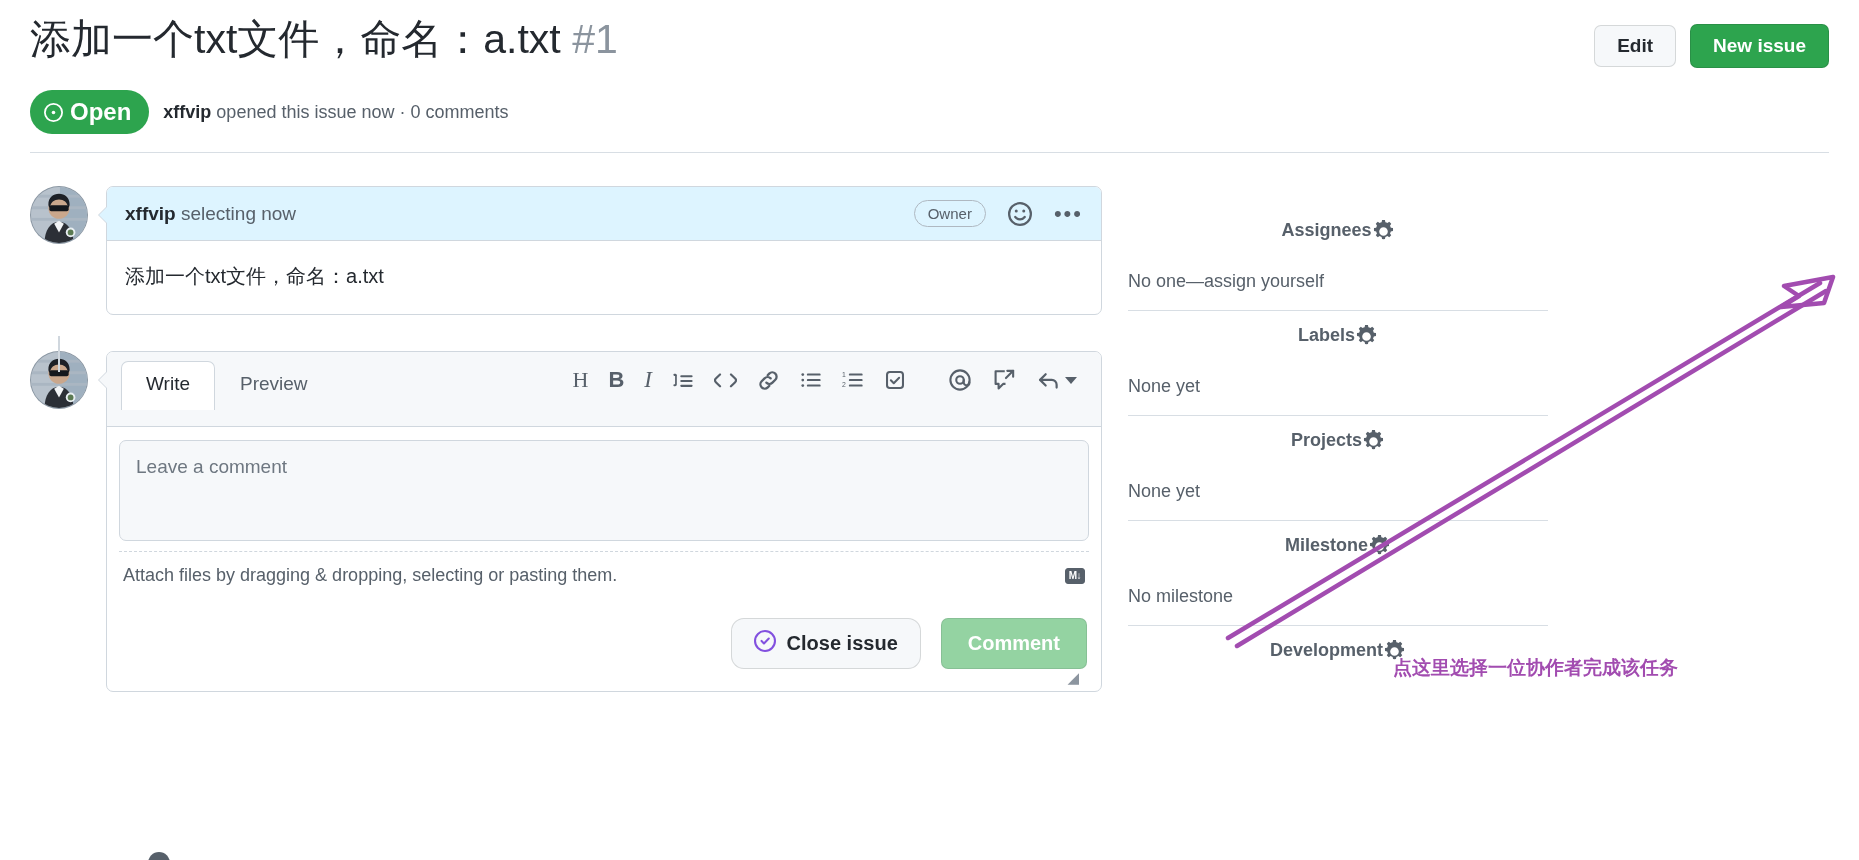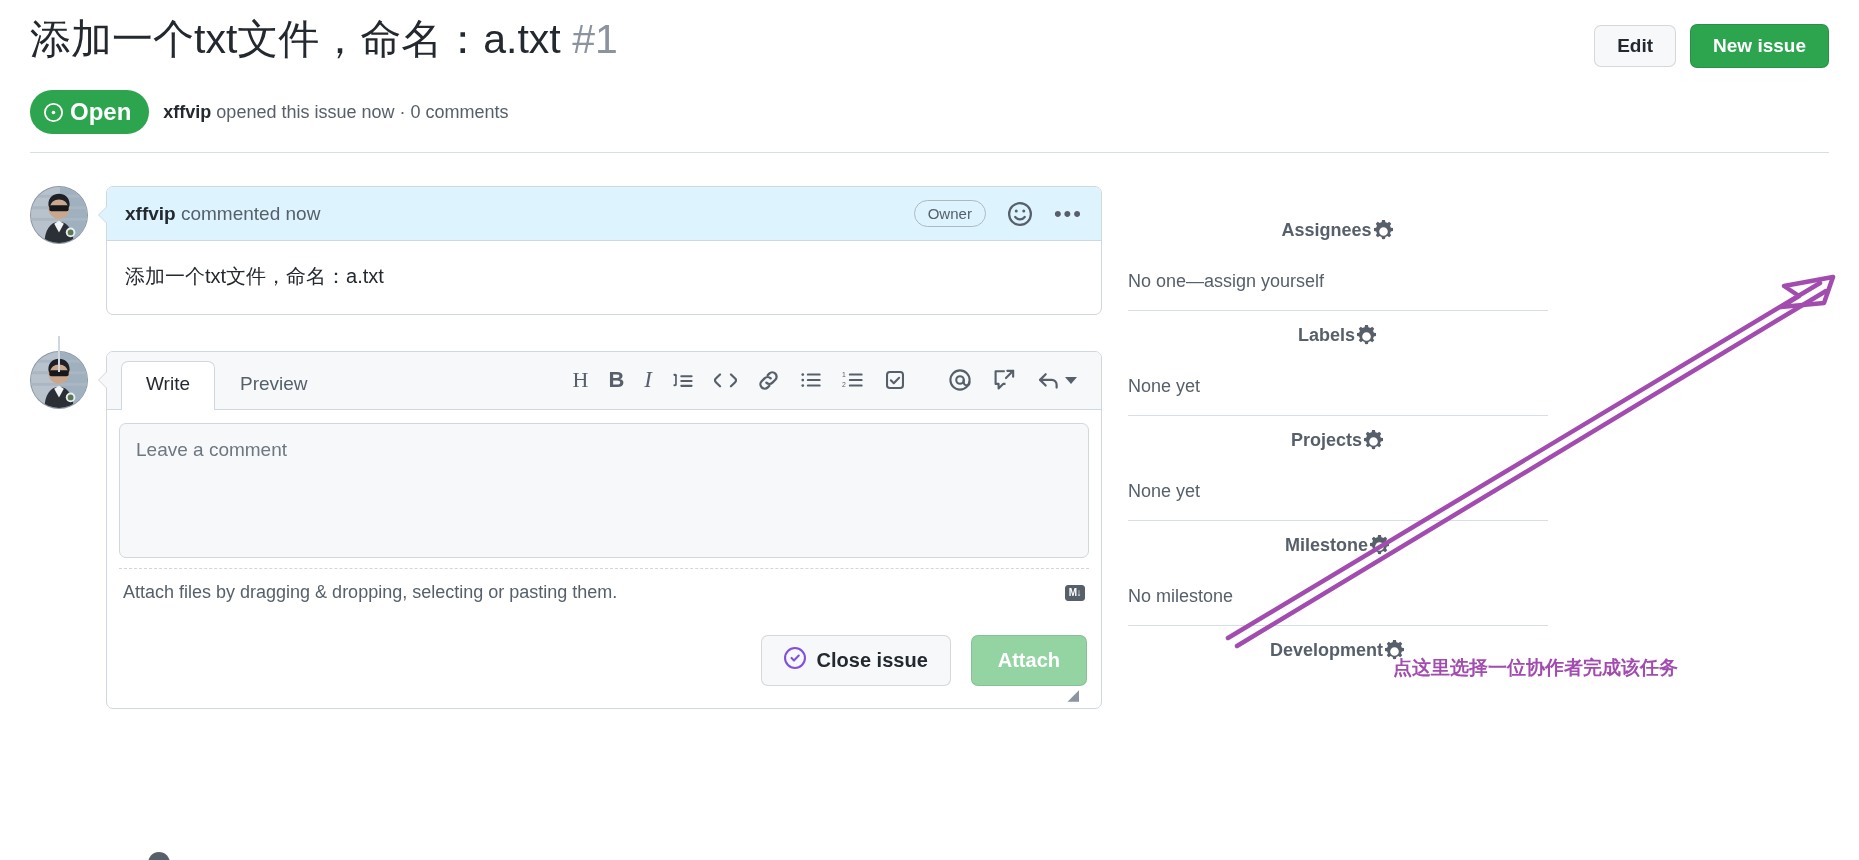--- a/index.html
+++ b/index.html
@@ -114,21 +114,21 @@
   .form-box::after {
     content: ""; position: absolute; left: -8px; top: 20px;
     width: 0; height: 0;
     border-top: 8px solid transparent; border-bottom: 8px solid transparent;
     border-right: 8px solid #f6f8fa;
   }
   .tabnav {
     background: #f6f8fa; border-bottom: 1px solid #d0d7de;
     border-radius: 6px 6px 0 0;
     display: flex; align-items: stretch; justify-content: space-between;
-    padding: 9px 14px 0 14px;
+    padding: 9px 14px 17px 14px;
   }
   .tabs { display: flex; }
   .tab {
     font-size: 19px; color: #24292f; padding: 11px 24px 12px 24px;
     cursor: pointer; border: 1px solid transparent; border-bottom: none;
     margin-bottom: -1px; border-radius: 7px 7px 0 0;
   }
   .tab.active { background: #fff; border-color: #d0d7de; }
   .tab.inactive { color: #57606a; }
 
@@ -142,21 +142,21 @@
   .tool-b { font-size: 22px; font-weight: bold; }
   .tool-i { font-size: 23px; font-style: italic; font-family: "Liberation Serif", serif; }
   .caret {
     width: 0; height: 0; margin-left: 4px;
     border-left: 6px solid transparent; border-right: 6px solid transparent;
     border-top: 7px solid #57606a;
   }
 
   .textarea-wrap { padding: 13px 12px 0 12px; }
   .textarea {
-    width: 100%; height: 135px; background: #f6f8fa;
+    width: 100%; height: 101px; background: #f6f8fa;
     border: 1px solid #d0d7de; border-radius: 7px;
     padding: 15px 16px; font-size: 19px; color: #6e7781;
     font-family: "Liberation Sans", sans-serif;
     resize: none; position: relative;
   }
   .resize-grip {
     position: absolute; right: 22px; bottom: 4px;
     color: #8c959f; font-size: 15px; transform: rotate(0deg);
   }
   .attach-row {
@@ -171,21 +171,21 @@
     padding: 2px 3px; line-height: 1; letter-spacing: -0.5px;
     background: #57606a; color: #fff;
   }
   .form-actions {
     display: flex; justify-content: flex-end; align-items: center; gap: 20px;
     padding: 18px 14px 22px 14px;
   }
   .btn-close-issue {
     display: inline-flex; align-items: center; gap: 11px;
     background: #f6f8fa; border: 1px solid rgba(27,31,36,0.15);
-    border-radius: 7px; padding: 11px 22px;
+    border-radius: 13px; padding: 11px 22px;
     font-size: 20px; color: #24292f; font-weight: bold; cursor: pointer;
   }
   .btn-comment {
     background: #94d3a2; color: #ffffff;
     border: 1px solid rgba(27,31,36,0.10); border-radius: 7px;
     padding: 13px 26px; font-size: 20px; font-weight: bold; cursor: default;
   }
 
   
   .sidebar { position: absolute; left: 1128px; top: 206px; width: 420px; }
@@ -262,21 +262,21 @@
           <circle cx="29" cy="22" r="11" fill="#caa78c"></circle>
           <path d="M18 18c0-7 5-11 11-11s11 4 11 11c0 2-1 3-2 3 0-5-4-8-9-8s-9 3-9 8c-1 0-2-1-2-3z" fill="#1d2026"></path>
           <rect x="19" y="19" width="20" height="6" rx="2" fill="#15181d"></rect>
           <circle cx="41" cy="47" r="5" fill="#e8eef2"></circle>
           <circle cx="41" cy="47" r="3" fill="#5b7a52"></circle>
         </svg>
       </div>
       <div class="comment-box">
         <div class="comment-header">
           <div class="comment-author">
-            <b>xffvip</b><span> commented now</span>
+            <b>xffvip</b><span> selecting now</span>
           </div>
           <div class="comment-header-right">
             <span class="owner-badge">Owner</span>
             <span class="icon-btn">
               <svg width="24" height="24" viewBox="0 0 16 16" fill="currentColor" aria-hidden="true">
                 <path d="M8 0a8 8 0 1 1 0 16A8 8 0 0 1 8 0ZM1.5 8a6.5 6.5 0 1 0 13 0 6.5 6.5 0 0 0-13 0Z"></path>
                 <path d="M5.5 7a1 1 0 1 1 0-2 1 1 0 0 1 0 2Zm5 0a1 1 0 1 1 0-2 1 1 0 0 1 0 2Z"></path>
                 <path d="M4.4 9.4a.75.75 0 0 1 1.05.16 3.2 3.2 0 0 0 5.1 0 .75.75 0 1 1 1.2.9 4.7 4.7 0 0 1-7.5 0 .75.75 0 0 1 .15-1.06Z"></path>
               </svg>
             </span>
@@ -398,21 +398,21 @@
         <div class="form-actions">
           <button class="btn-close-issue">
             <span>
               <svg width="22" height="22" viewBox="0 0 16 16" fill="#8250df" aria-hidden="true">
                 <path d="M8 0a8 8 0 1 1 0 16A8 8 0 0 1 8 0ZM1.5 8a6.5 6.5 0 1 0 13 0 6.5 6.5 0 0 0-13 0Z"></path>
                 <path d="M11.28 5.72a.75.75 0 0 1 0 1.06l-3.5 3.5a.75.75 0 0 1-1.06 0l-1.75-1.75a.75.75 0 1 1 1.06-1.06l1.22 1.22 2.97-2.97a.75.75 0 0 1 1.06 0Z"></path>
               </svg>
             </span>
             <span>Close issue</span>
           </button>
-          <button class="btn-comment">Attach</button>
+          <button class="btn-comment">Comment</button>
         </div>
       </div>
     </div>
   </div>
 
   <div class="sidebar">
 
     <div class="side-section">
       <div class="side-head">
         <span class="side-title">Assignees</span>

